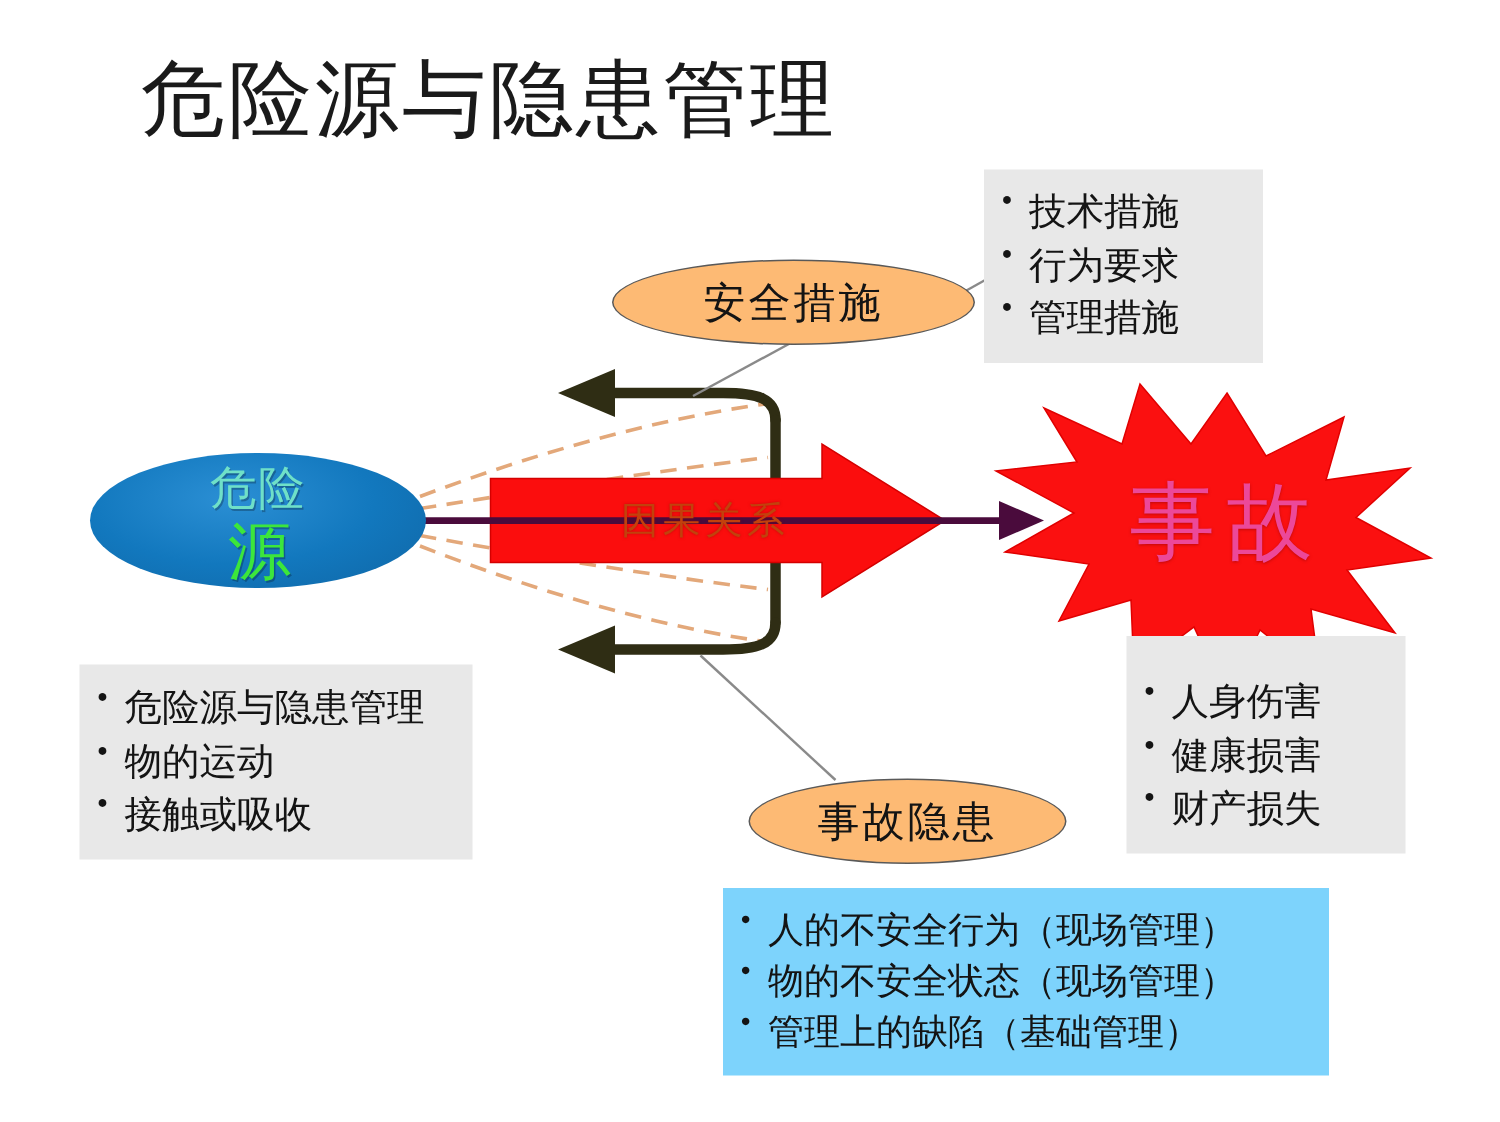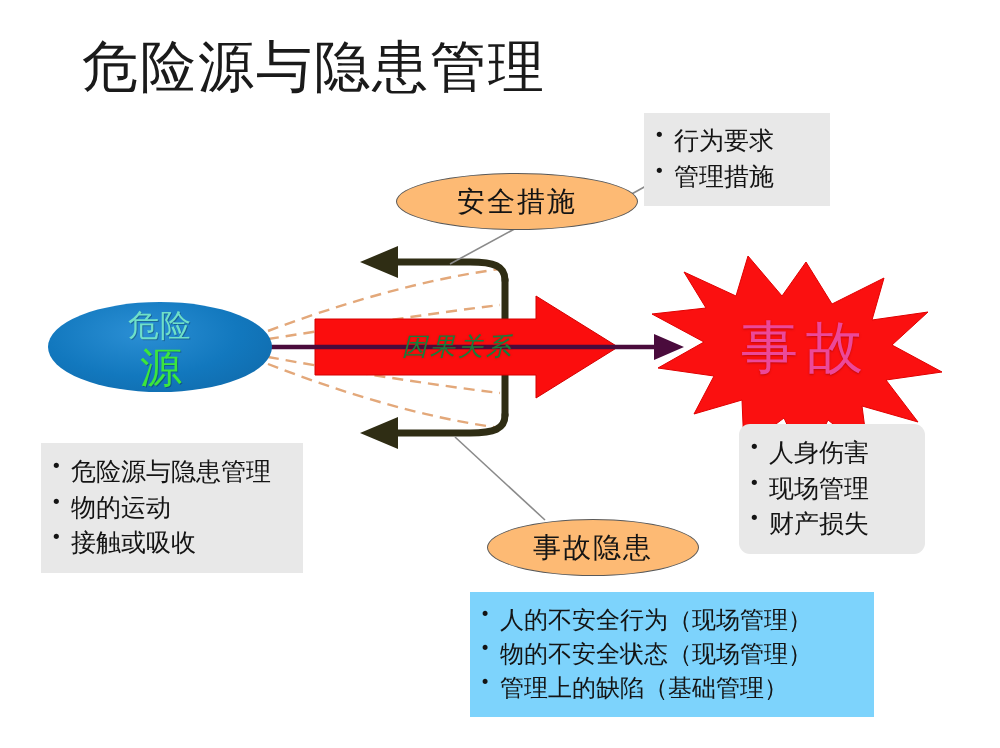--- a/index.html
+++ b/index.html
@@ -9,21 +9,21 @@
   }
   body {
     width: 1000px;
     height: 748px;
     position: relative;
     overflow: hidden;
     font-family: "DejaVu Sans", "Liberation Sans", sans-serif;
   }
   #canvas {
     position: absolute;
-    left: 0; top: 0;
+    left: 12px; top: 0;
     width: 887px;
     height: 748px;
   }
   #svg-layer {
     position: absolute;
     left: 0; top: 0;
     width: 1000px;
     height: 748px;
     pointer-events: none;
   }
@@ -77,22 +77,21 @@
     top: 443px;
     width: 262px;
     padding: 11px 6px 12px 4px;
   }
   #box-hazard-source li { font-size: 25px; }
 
   #box-accident-results {
     left: 739px;
     top: 424px;
     width: 186px;
-    padding: 11px 6px 12px 4px;
-    border-radius: 11px;
+    padding: 26px 6px 12px 4px;
   }
   #box-accident-results li { font-size: 25px; }
 
   #box-hidden-danger {
     left: 470px;
     top: 592px;
     width: 404px;
     padding: 11px 6px 12px 4px;
   }
   #box-hidden-danger li { font-size: 24px; }
@@ -153,25 +152,24 @@
     text-shadow: 1px 1px 0 rgba(0,0,0,0.25);
   }
   
   #label-causal {
     position: absolute;
     left: 378px;
     top: 330px;
     width: 160px;
     text-align: center;
     font-size: 25px;
-    color: #15803d;
+    color: #c2410c;
     letter-spacing: 3px;
     white-space: nowrap;
     text-shadow: 0 0 2px rgba(160,0,0,0.55);
-    font-style: italic;
   }
   
   #label-accident {
     position: absolute;
     left: 731px;
     top: 310px;
     width: 150px;
     text-align: center;
     font-size: 57px;
     color: #ec4899;
@@ -232,37 +230,38 @@
 
   <div class="ellipse-label" id="ellipse-safety">
     <span>安全措施</span>
   </div>
   <div class="ellipse-label" id="ellipse-hazard">
     <span>事故隐患</span>
   </div>
 
   <div class="grey-box" id="box-safety-measures">
     <ul>
+      <li>技术措施</li>
       <li>行为要求</li>
       <li>管理措施</li>
     </ul>
   </div>
 
   <div class="grey-box" id="box-hazard-source">
     <ul>
       <li>危险源与隐患管理</li>
       <li>物的运动</li>
       <li>接触或吸收</li>
     </ul>
   </div>
 
   <div class="grey-box" id="box-accident-results">
     <ul>
       <li>人身伤害</li>
-      <li>现场管理</li>
+      <li>健康损害</li>
       <li>财产损失</li>
     </ul>
   </div>
 
   <div class="grey-box" id="box-hidden-danger" style="background: #7dd3fc;">
     <ul>
       <li>人的不安全行为（现场管理）</li>
       <li>物的不安全状态（现场管理）</li>
       <li>管理上的缺陷（基础管理）</li>
     </ul>

